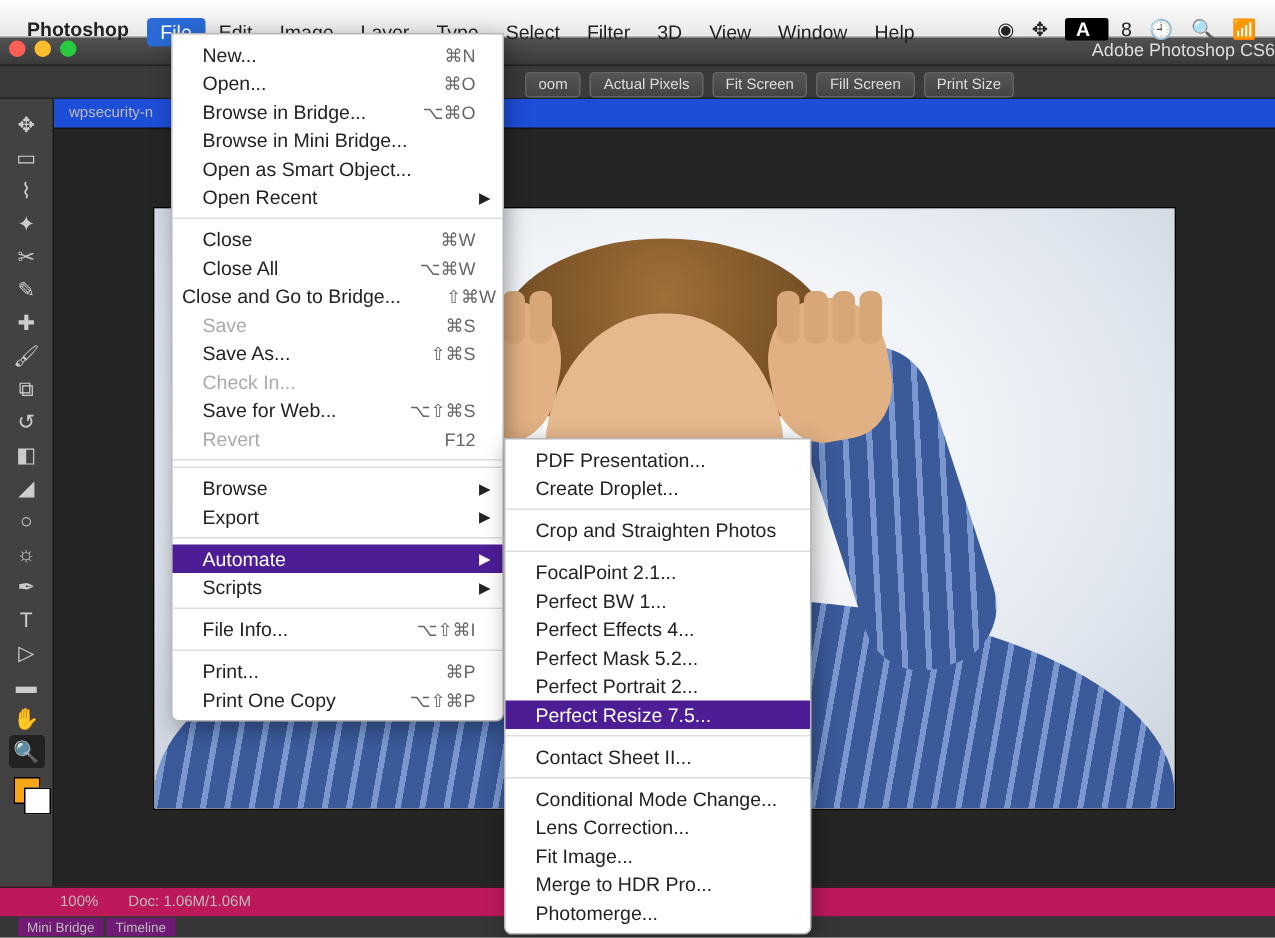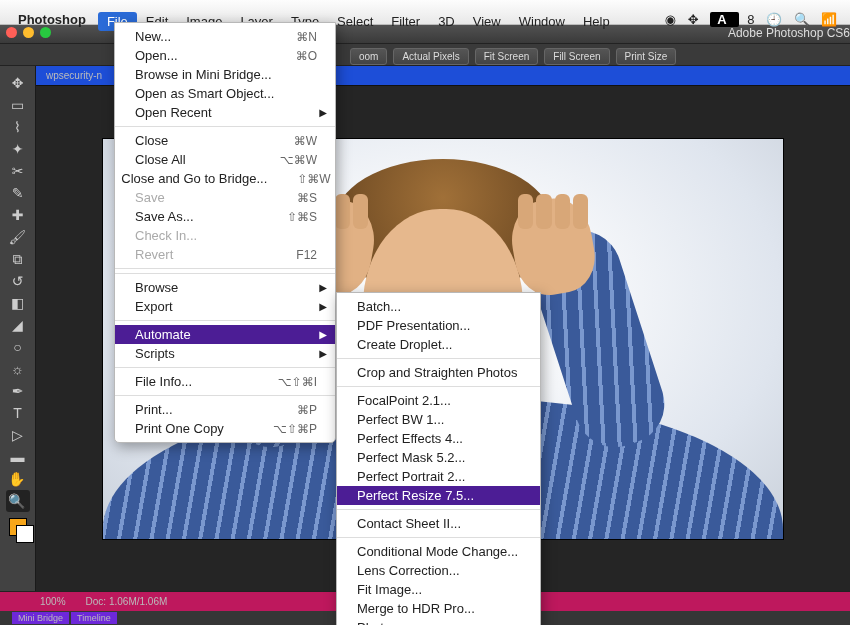--- a/index.html
+++ b/index.html
@@ -53,21 +53,21 @@
   .fingers span{flex:1;background:#d8a778;border-radius:6px;}
   .fL{left:195px;} .fR{right:195px;}
   .eye{position:absolute;top:155px;width:28px;height:14px;background:#fff;border-radius:50%;}
   .eye::after{content:"";position:absolute;left:8px;top:2px;width:10px;height:10px;background:#3a2a1a;border-radius:50%;}
   .eyeL{left:calc(50% - 45px);} .eyeR{left:calc(50% + 17px);}
   .mouth{position:absolute;left:50%;top:210px;transform:translateX(-50%);width:38px;height:18px;background:#6b3b2a;border-radius:50%;}
 
   
   .statusbar { position:absolute; left:0; right:0; bottom:14px; height:20px; background:#be185d; display:flex; align-items:center; color:#bbb; font-size:10px; padding:0 10px 0 40px; gap:20px; border-top:1px solid #222;}
   .panel-tabs { position:absolute; left:0; right:0; bottom:0; height:14px; background:#363636; display:flex; align-items:center; gap:2px; padding-left:12px;}
-  .panel-tabs .ptab { font-size:9px; color:#bbb; padding:1px 6px; background:#6d28d9;}
+  .panel-tabs .ptab { font-size:9px; color:#bbb; padding:1px 6px; background:#701a75;}
 
   
   .menu { position:absolute; background:#fff; border:1px solid #b8b8b8; border-radius:0 0 5px 5px; box-shadow:2px 4px 14px rgba(0,0,0,.35); z-index:200; font-size:13px; color:#222; padding:4px 0;}
   .menu .row { display:flex; align-items:center; height:19px; padding:0 18px 0 20px; white-space:nowrap; position:relative;justify-content:center;}
   .menu .row.sel { background:#4c1d95; color:#fff;}
   .menu .row.disabled { color:#aaa;}
   .menu .row .lbl { flex:1;}
   .menu .row .cut { color:#666; font-size:12px; margin-left:30px;}
   .menu .row.sel .cut,{color:#fff;}
   .menu .row .arrow { position:absolute; right:8px; font-size:10px;}
@@ -192,20 +192,24 @@
 <div class="menu file-menu">
   <div class="row">
       <span class="lbl">New...</span>
       <span class="cut">⌘N</span>
     </div>
   <div class="row">
       <span class="lbl">Open...</span>
       <span class="cut">⌘O</span>
     </div>
   <div class="row">
+      <span class="lbl">Browse in Bridge...</span>
+      <span class="cut">⌥⌘O</span>
+    </div>
+  <div class="row">
       <span class="lbl">Browse in Mini Bridge...</span>
     </div>
   <div class="row">
       <span class="lbl">Open as Smart Object...</span>
     </div>
   <div class="row">
       <span class="lbl">Open Recent</span>
       <span class="arrow">▶</span>
     </div>
   <hr>
@@ -225,20 +229,24 @@
       <span class="lbl">Save</span>
       <span class="cut">⌘S</span>
     </div>
   <div class="row">
       <span class="lbl">Save As...</span>
       <span class="cut">⇧⌘S</span>
     </div>
   <div class="row disabled">
       <span class="lbl">Check In...</span>
     </div>
+  <div class="row">
+      <span class="lbl">Save for Web...</span>
+      <span class="cut">⌥⇧⌘S</span>
+    </div>
   <div class="row disabled">
       <span class="lbl">Revert</span>
       <span class="cut">F12</span>
     </div>
   <hr>
   <hr>
   <div class="row">
       <span class="lbl">Browse</span>
       <span class="arrow">▶</span>
     </div>
@@ -266,23 +274,20 @@
       <span class="cut">⌘P</span>
     </div>
   <div class="row">
       <span class="lbl">Print One Copy</span>
       <span class="cut">⌥⇧⌘P</span>
     </div>
 </div>
 
 <div class="menu sub-menu">
   <div class="row">
-      <span class="lbl">Batch...</span>
-    </div>
-  <div class="row">
       <span class="lbl">PDF Presentation...</span>
     </div>
   <div class="row">
       <span class="lbl">Create Droplet...</span>
     </div>
   <hr>
   <div class="row">
       <span class="lbl">Crop and Straighten Photos</span>
     </div>
   <hr>

